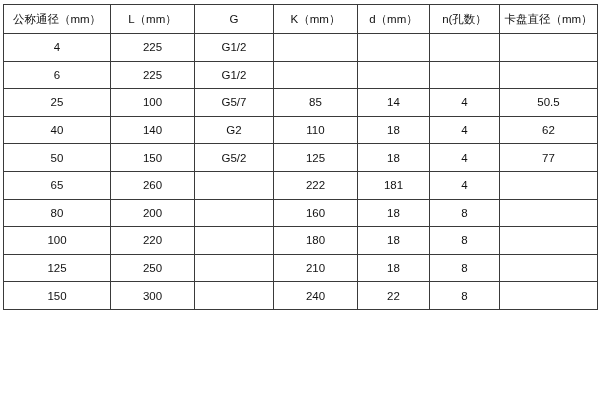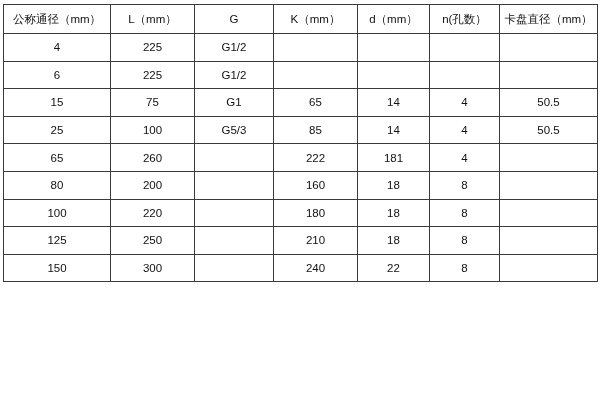--- a/index.html
+++ b/index.html
@@ -89,36 +89,45 @@
       <tr>
         <td>6</td>
         <td>225</td>
         <td>G1/2</td>
         <td class="blank"></td>
         <td class="blank"></td>
         <td class="blank"></td>
         <td class="blank"></td>
       </tr>
       <tr>
-        <td>15</td>
-        <td>75</td>
-        <td>G1</td>
-        <td>65</td>
+        <td>25</td>
+        <td>100</td>
+        <td>G5/7</td>
+        <td>85</td>
         <td>14</td>
         <td>4</td>
         <td>50.5</td>
       </tr>
       <tr>
-        <td>25</td>
-        <td>100</td>
-        <td>G5/3</td>
-        <td>85</td>
-        <td>14</td>
+        <td>40</td>
+        <td>140</td>
+        <td>G2</td>
+        <td>110</td>
+        <td>18</td>
         <td>4</td>
-        <td>50.5</td>
+        <td>62</td>
+      </tr>
+      <tr>
+        <td>50</td>
+        <td>150</td>
+        <td>G5/2</td>
+        <td>125</td>
+        <td>18</td>
+        <td>4</td>
+        <td>77</td>
       </tr>
       <tr>
         <td>65</td>
         <td>260</td>
         <td class="blank"></td>
         <td>222</td>
         <td>181</td>
         <td>4</td>
         <td class="blank"></td>
       </tr>

